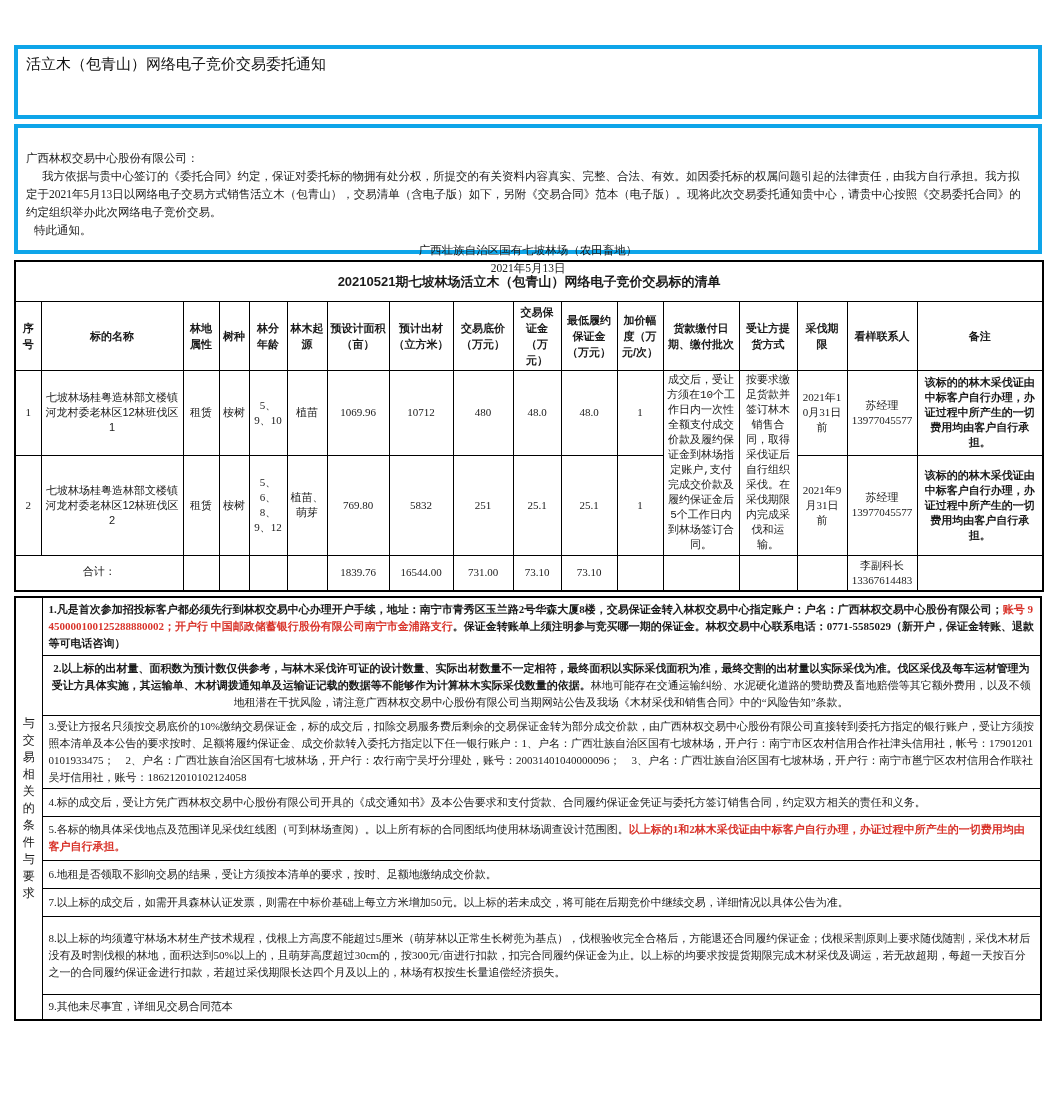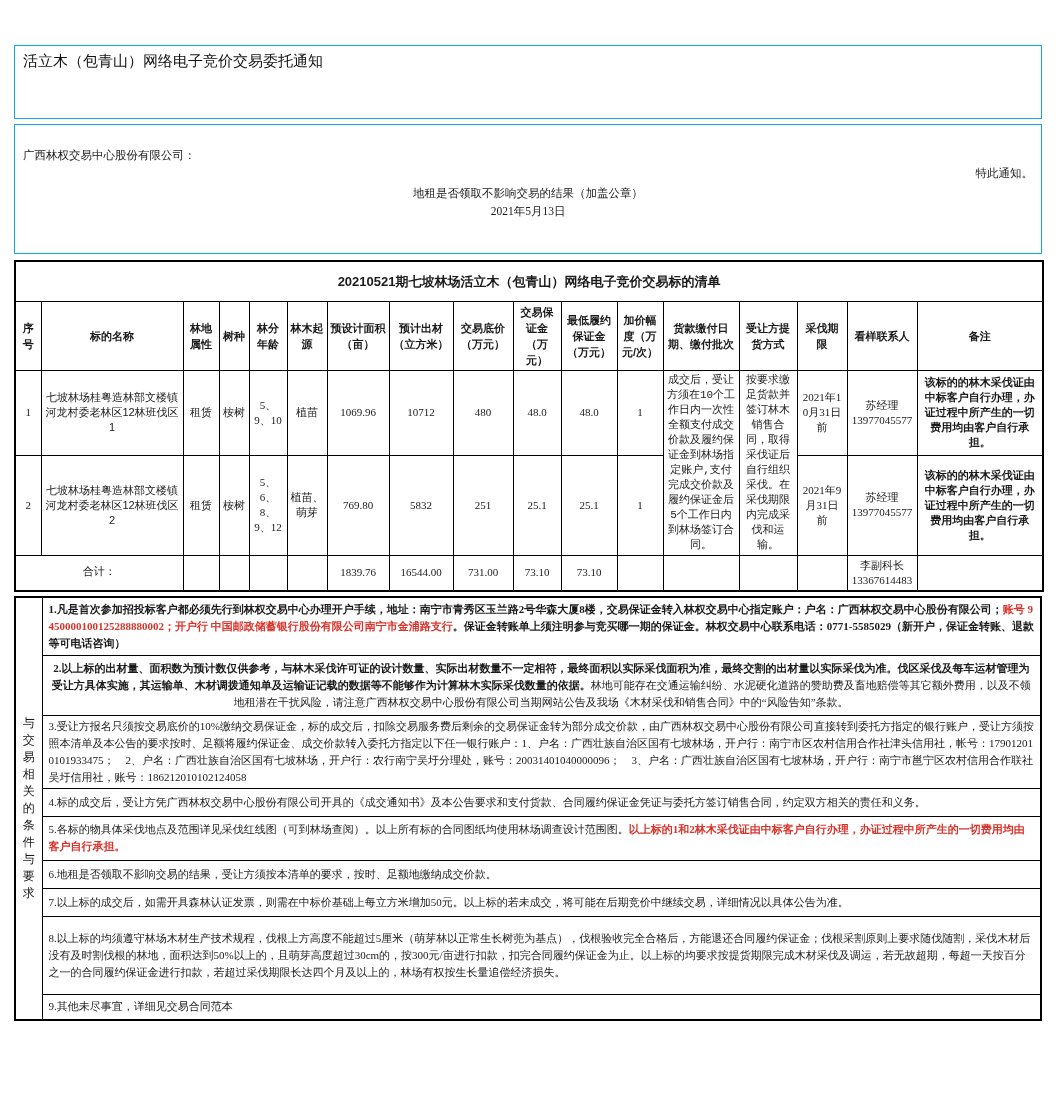--- a/index.html
+++ b/index.html
@@ -6,30 +6,30 @@
   .page{
     position:relative;
     width:1056px;height:1095px;
     background:#ffffff;
     overflow:hidden;
     font-family:"Liberation Serif","DejaVu Serif",serif;
     color:#1a1a1a;
     box-sizing:border-box;
     padding:45px 14px 0 14px;
   }
-  .box{border:1px solid #0ea5e9;background:#fff;box-sizing:border-box;}
+  .box{border:4px solid #0ea5e9;background:#fff;box-sizing:border-box;}
 
   
   .title-box{height:74px;padding:6px 8px;margin-bottom:5px;}
   .doc-title{font-family:"Liberation Sans","DejaVu Sans",sans-serif;font-size:15px;color:#111;}
 
   
   .notice-box{height:130px;padding:21px 8px;margin-bottom:6px;font-size:11.5px;line-height:18px;}
   .notice-body{text-indent:16px;}
-  .notice-closing{text-indent:8px;text-align:right;}
+  .notice-closing{text-indent:8px;}
   .notice-signature{text-align:center;margin-top:2px;}
   .notice-date{text-align:center;}
 
   
   .risk-box{min-height:66px;padding:5px 10px;margin-bottom:6px;}
   .risk-text{font-family:"Liberation Sans","DejaVu Sans",sans-serif;font-weight:bold;font-size:12px;line-height:20px;text-align:center;}
 
   
   table.listing{width:1028px;border-collapse:collapse;table-layout:fixed;border:2px solid #000;}
   table.listing th,table.listing td{
@@ -72,22 +72,23 @@
 <body>
 
 <div class="page">
 
   <div class="box title-box">
     <div class="doc-title">活立木（包青山）网络电子竞价交易委托通知</div>
   </div>
 
   <div class="box notice-box">
     <div>广西林权交易中心股份有限公司：</div>
+    <div class="notice-body">我方依据与贵中心签订的《委托合同》约定，保证对委托标的物拥有处分权，所提交的有关资料内容真实、完整、合法、有效。如因委托标的权属问题引起的法律责任，由我方自行承担。我方拟定于2021年5月13日以网络电子交易方式销售活立木（包青山），交易清单（含电子版）如下，另附《交易合同》范本（电子版）。现将此次交易委托通知贵中心，请贵中心按照《交易委托合同》的约定组织举办此次网络电子竞价交易。</div>
     <div class="notice-closing">特此通知。</div>
-    <div class="notice-signature">地租是否领取不影响交易的结果（加盖公章）</div>
+    <div class="notice-signature">广西壮族自治区国有七坡林场（农田畜地）</div>
     <div class="notice-date">2021年5月13日</div>
   </div>
 
 
   <table class="listing">
     <colgroup>
       <col style="width:26px">
         <col style="width:142px">
         <col style="width:36px">
         <col style="width:30px">

